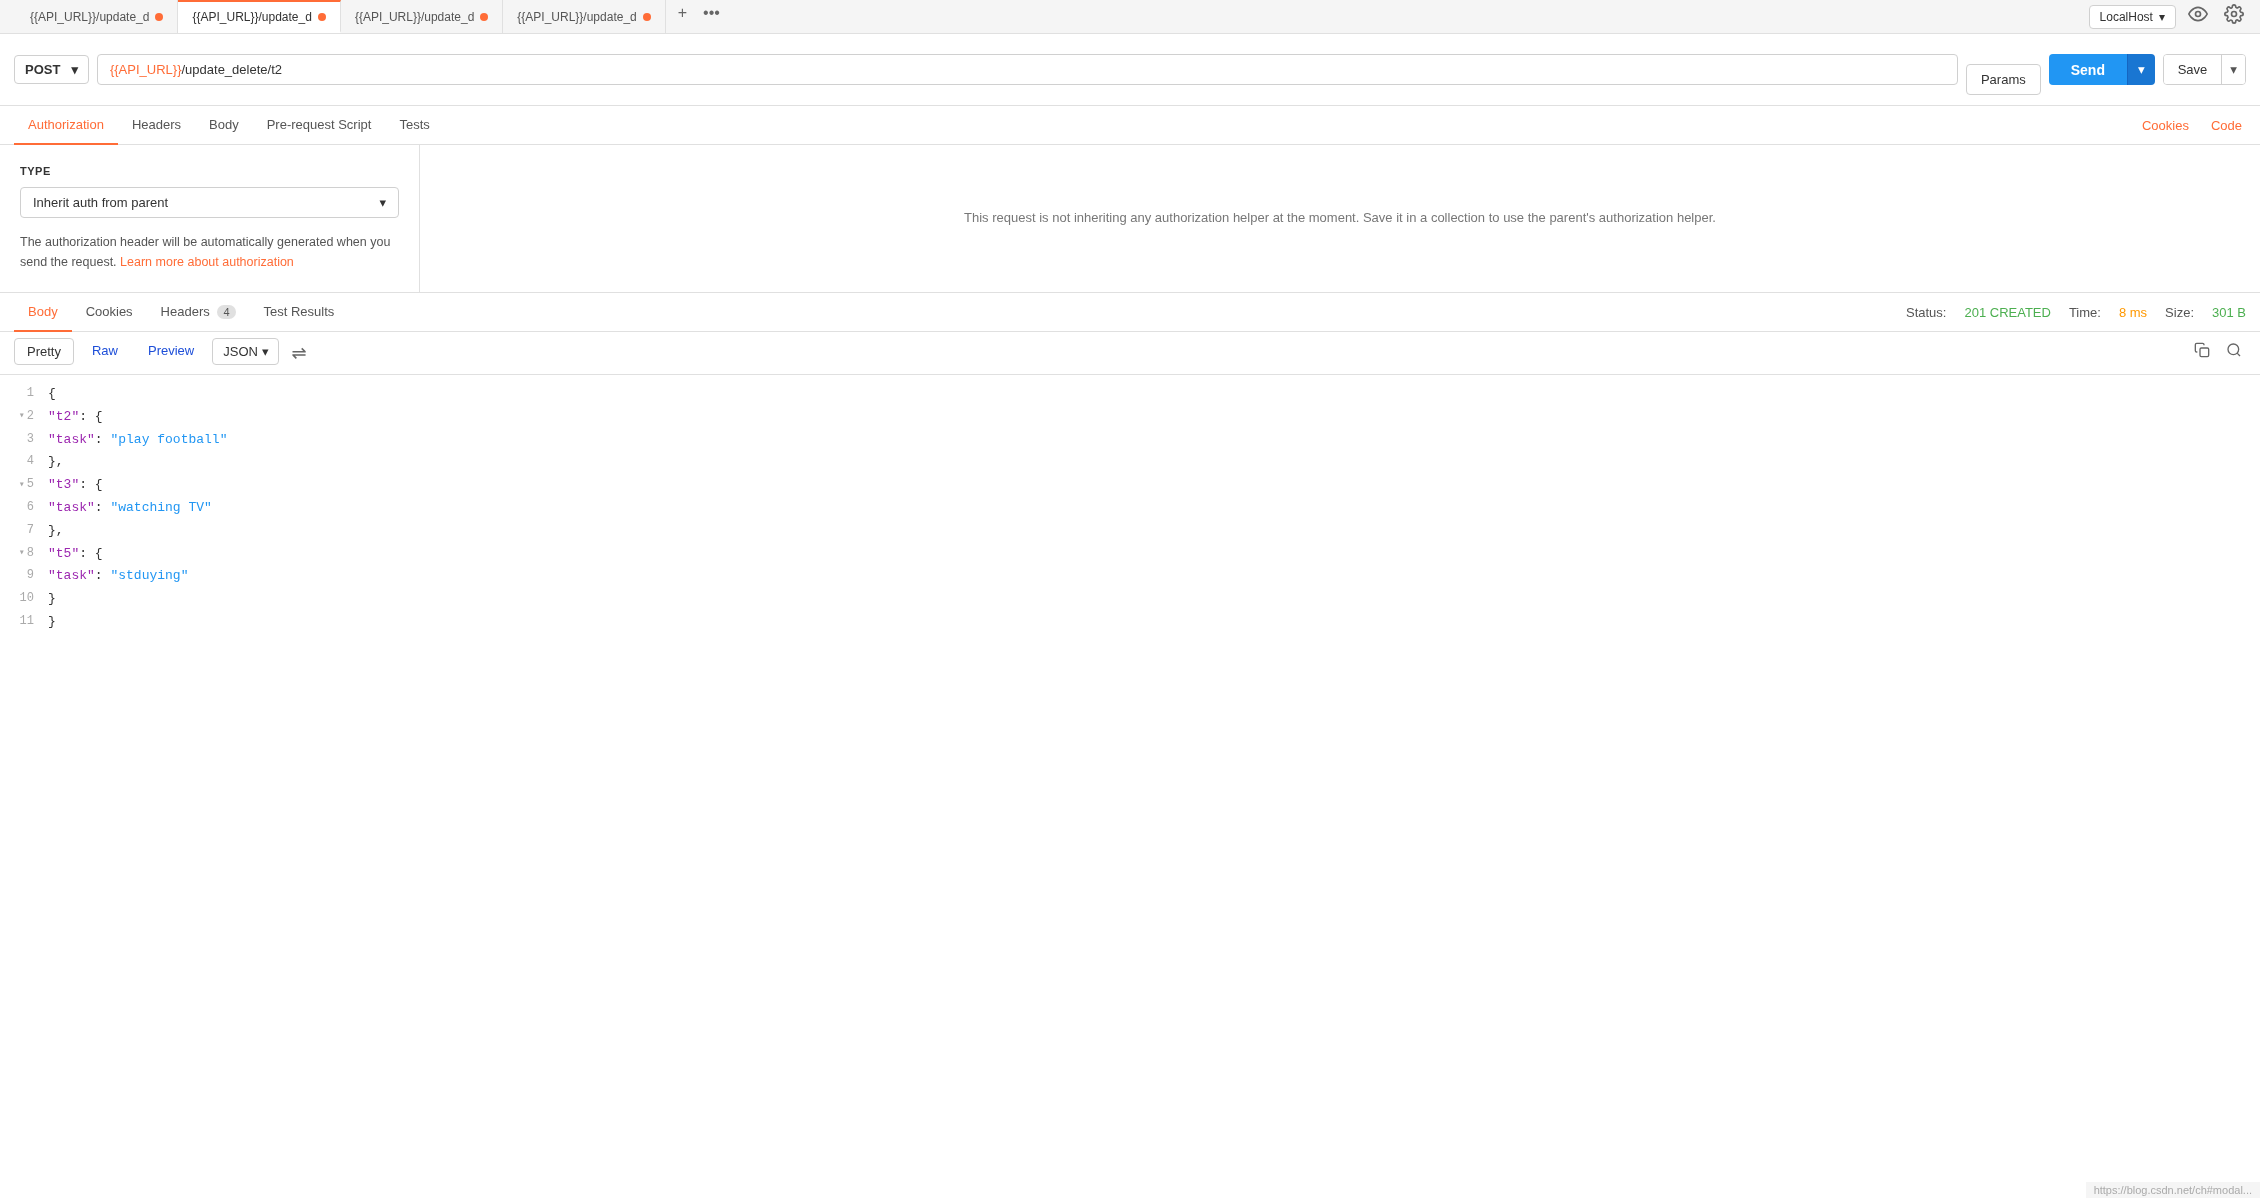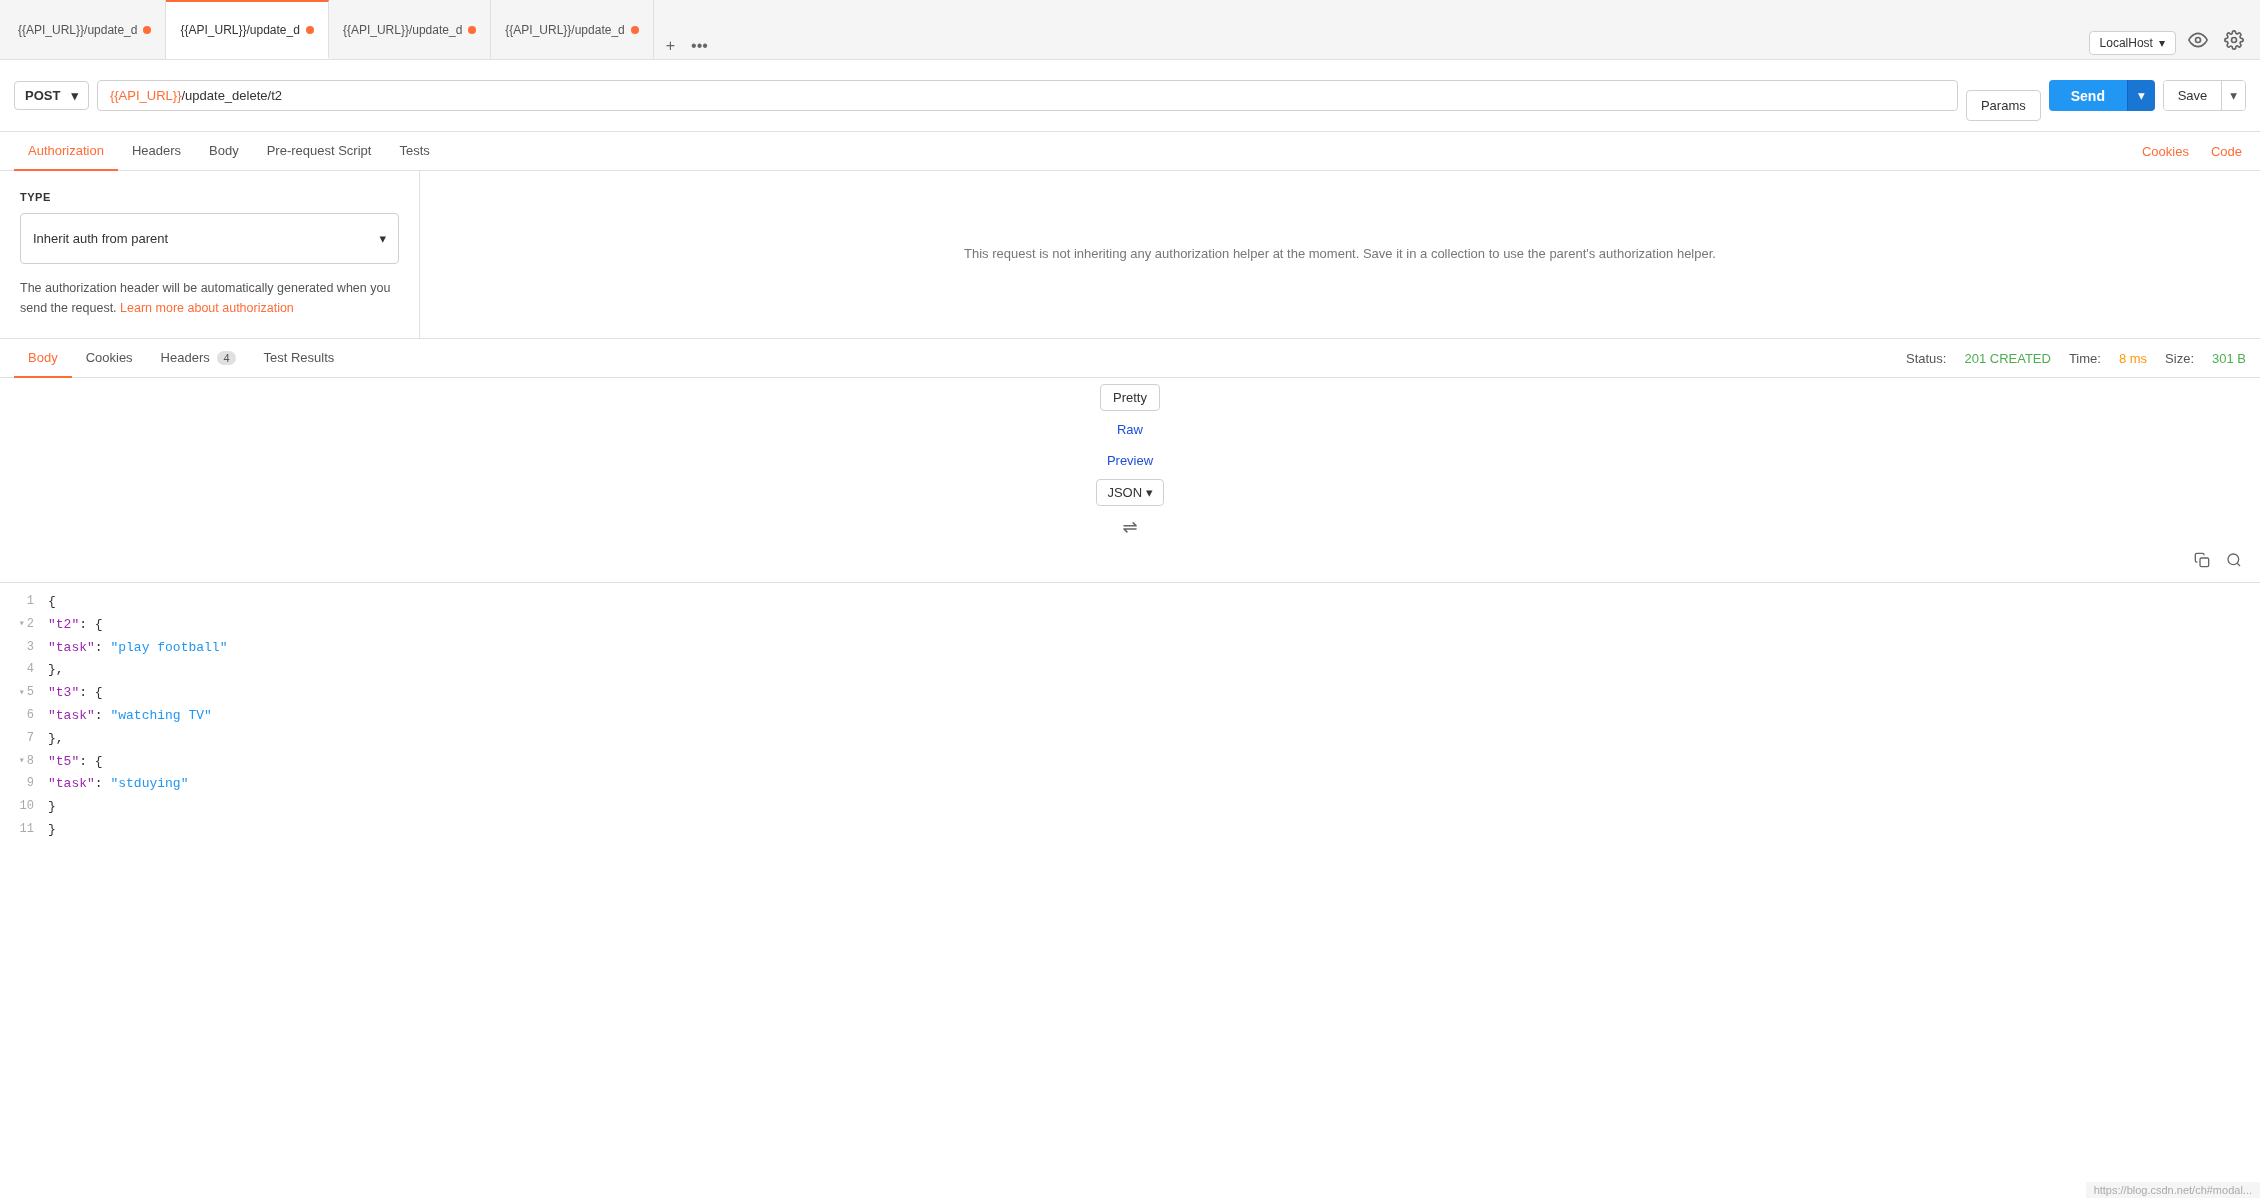--- a/index.html
+++ b/index.html
@@ -1,25 +1,25 @@
 <!DOCTYPE html>
 <html><head>
   <meta charset="utf-8">
   <style>
     * { box-sizing: border-box; margin: 0; padding: 0; }
     body { font-family: -apple-system, BlinkMacSystemFont, 'Segoe UI', sans-serif; font-size: 13px; background: #fff; color: #333; overflow: hidden; }
 
     
     .tab-bar {
       display: flex;
-      align-items: flex-end;
+      align-items: flex-start;
       background: #f5f5f5;
       border-bottom: 1px solid #e0e0e0;
-      height: 60px;
-      padding-left: 4px;
+      height: 34px;
+      padding-left: 16px;
     }
     .tab {
       display: flex;
       align-items: center;
       padding: 0 14px;
       height: 100%;
       border-right: 1px solid #e0e0e0;
       cursor: pointer;
       font-size: 12px;
       color: #555;
@@ -235,21 +235,21 @@
       text-transform: uppercase;
       color: #333;
       margin-bottom: 10px;
       letter-spacing: 0.5px;
     }
     .type-select {
       display: flex;
       align-items: center;
       border: 1px solid #d0d0d0;
       border-radius: 4px;
-      padding: 17px 12px;
+      padding: 7px 12px;
       background: #fff;
       cursor: pointer;
       font-size: 13px;
       color: #333;
       justify-content: space-between;
       width: 100%;
       margin-bottom: 14px;
     }
     .auth-desc {
       font-size: 12.5px;
@@ -298,26 +298,25 @@
       font-size: 13px;
       color: #555;
     }
     .resp-status .status-val { color: #4caf50; font-weight: 500; }
     .resp-status .time-val { color: #ff9800; font-weight: 500; }
     .resp-status .size-val { color: #4caf50; font-weight: 500; }
 
     
     .resp-body-toolbar {
       display: flex;
-      align-items: center;
+      align-items: flex-start;
       padding: 6px 14px;
       border-bottom: 1px solid #e0e0e0;
       background: #fff;
       gap: 6px;
-      flex-direction: column;
     }
     .fmt-tab {
       padding: 5px 12px;
       cursor: pointer;
       font-size: 13px;
       color: #1d4ed8;
       border-radius: 4px;
     }
     .fmt-tab.active {
       background: #fff;

